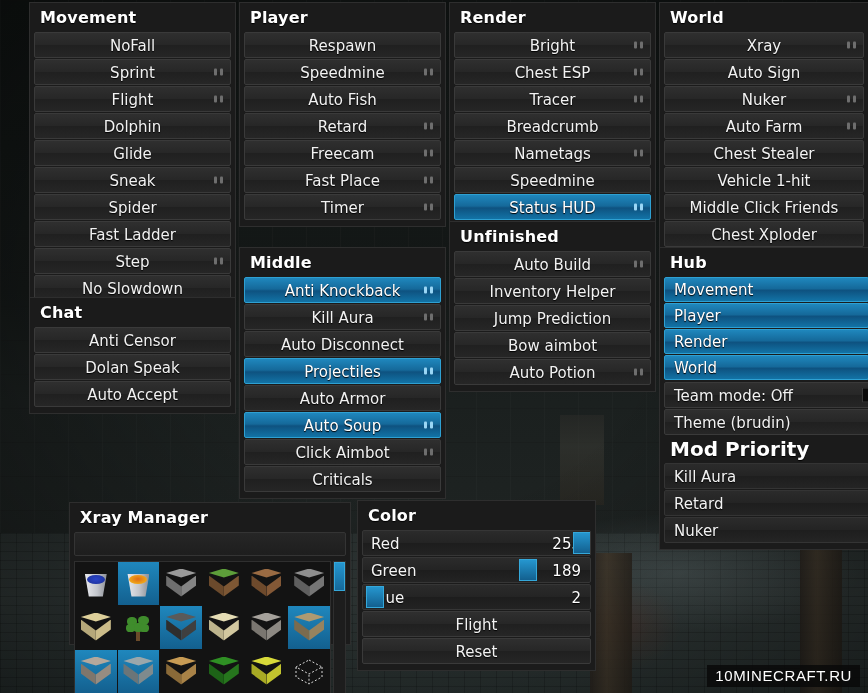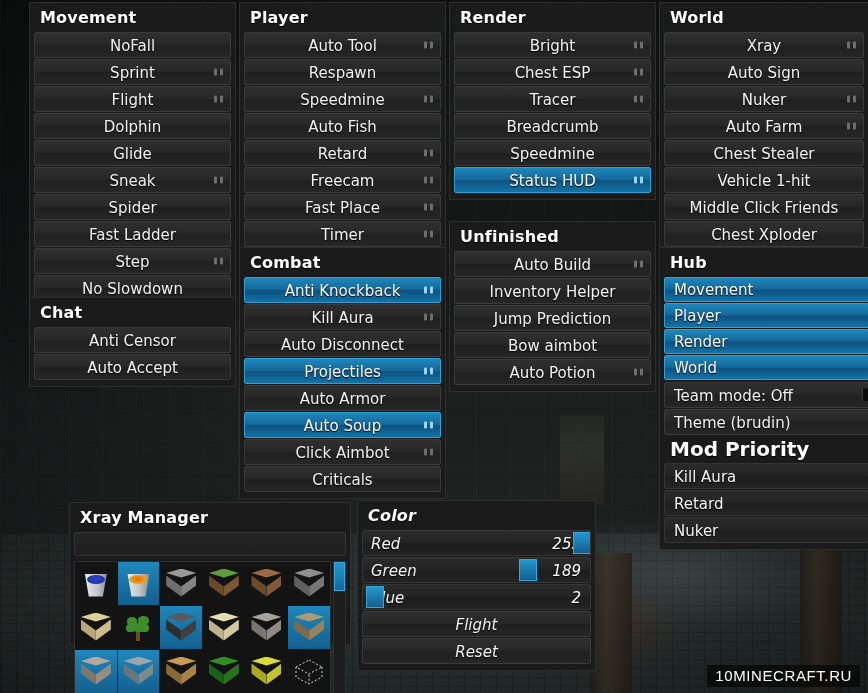--- a/index.html
+++ b/index.html
@@ -406,31 +406,28 @@
             <i></i>
           </span></div>
         <div class="btn"><span>No Slowdown</span></div>
       </div>
   </div>
 
   <div class="panel" id="panel-chat" style="left:4px; top:297px; width:207px;">
     <div class="panel-title">Chat</div>
     <div id="chat-items">
         <div class="btn"><span>Anti Censor</span></div>
+        <div class="btn"><span>Dolan Speak</span></div>
         <div class="btn"><span>Auto Accept</span></div>
       </div>
   </div>
 
   <div class="panel" id="panel-player" style="left:214px; top:2px; width:207px;">
     <div class="panel-title">Player</div>
     <div id="player-items">
-        <div class="btn"><span>Auto Tool</span><span class="settings-dots">
-            <i></i>
-            <i></i>
-          </span></div>
         <div class="btn"><span>Respawn</span></div>
         <div class="btn"><span>Speedmine</span><span class="settings-dots">
             <i></i>
             <i></i>
           </span></div>
         <div class="btn"><span>Auto Fish</span></div>
         <div class="btn"><span>Retard</span><span class="settings-dots">
             <i></i>
             <i></i>
           </span></div>
@@ -443,21 +440,21 @@
             <i></i>
           </span></div>
         <div class="btn"><span>Timer</span><span class="settings-dots">
             <i></i>
             <i></i>
           </span></div>
       </div>
   </div>
 
   <div class="panel" id="panel-combat" style="left:214px; top:247px; width:207px;">
-    <div class="panel-title">Combat</div>
+    <div class="panel-title">Middle</div>
     <div id="combat-items">
         <div class="btn on"><span>Anti Knockback</span><span class="settings-dots">
             <i></i>
             <i></i>
           </span></div>
         <div class="btn"><span>Kill Aura</span><span class="settings-dots">
             <i></i>
             <i></i>
           </span></div>
         <div class="btn"><span>Auto Disconnect</span></div>
@@ -487,20 +484,24 @@
           </span></div>
         <div class="btn"><span>Chest ESP</span><span class="settings-dots">
             <i></i>
             <i></i>
           </span></div>
         <div class="btn"><span>Tracer</span><span class="settings-dots">
             <i></i>
             <i></i>
           </span></div>
         <div class="btn"><span>Breadcrumb</span></div>
+        <div class="btn"><span>Nametags</span><span class="settings-dots">
+            <i></i>
+            <i></i>
+          </span></div>
         <div class="btn"><span>Speedmine</span></div>
         <div class="btn on"><span>Status HUD</span><span class="settings-dots">
             <i></i>
             <i></i>
           </span></div>
       </div>
   </div>
 
   <div class="panel" id="panel-unfinished" style="left:424px; top:221px; width:207px;">
     <div class="panel-title">Unfinished</div>
@@ -718,21 +719,21 @@
               </svg>
             </div>
           </div>
         </div>
       <div class="xray-scrollbar">
         <div class="thumb"></div>
       </div>
     </div>
   </div>
 
-  <div class="panel" id="panel-color" style="left:332px; top:500px; width:239px;font-style:italic;">
+  <div class="panel" id="panel-color" style="left:332px; top:500px; width:239px;">
     <div class="panel-title">Color</div>
     <div id="color-sliders">
         <div class="slider-row">
           <span class="slabel">Red</span>
           <span class="svalue">255</span>
           <span class="shandle" style="left: 210px;"></span>
         </div>
         <div class="slider-row">
           <span class="slabel">Green</span>
           <span class="svalue">189</span>

